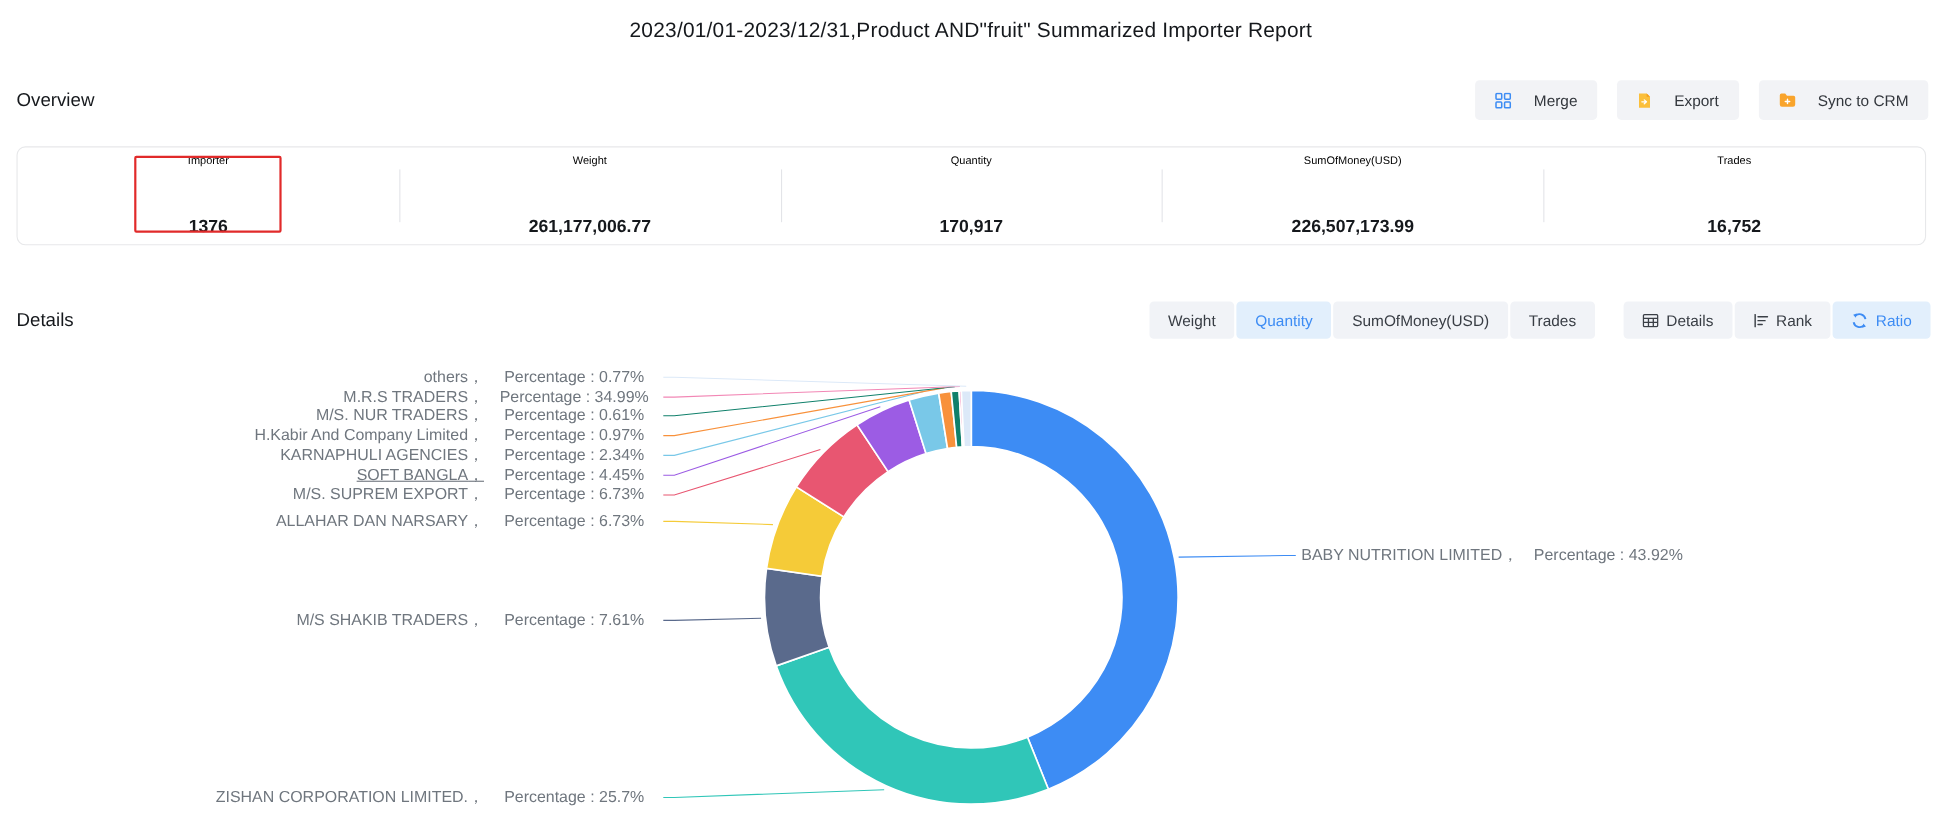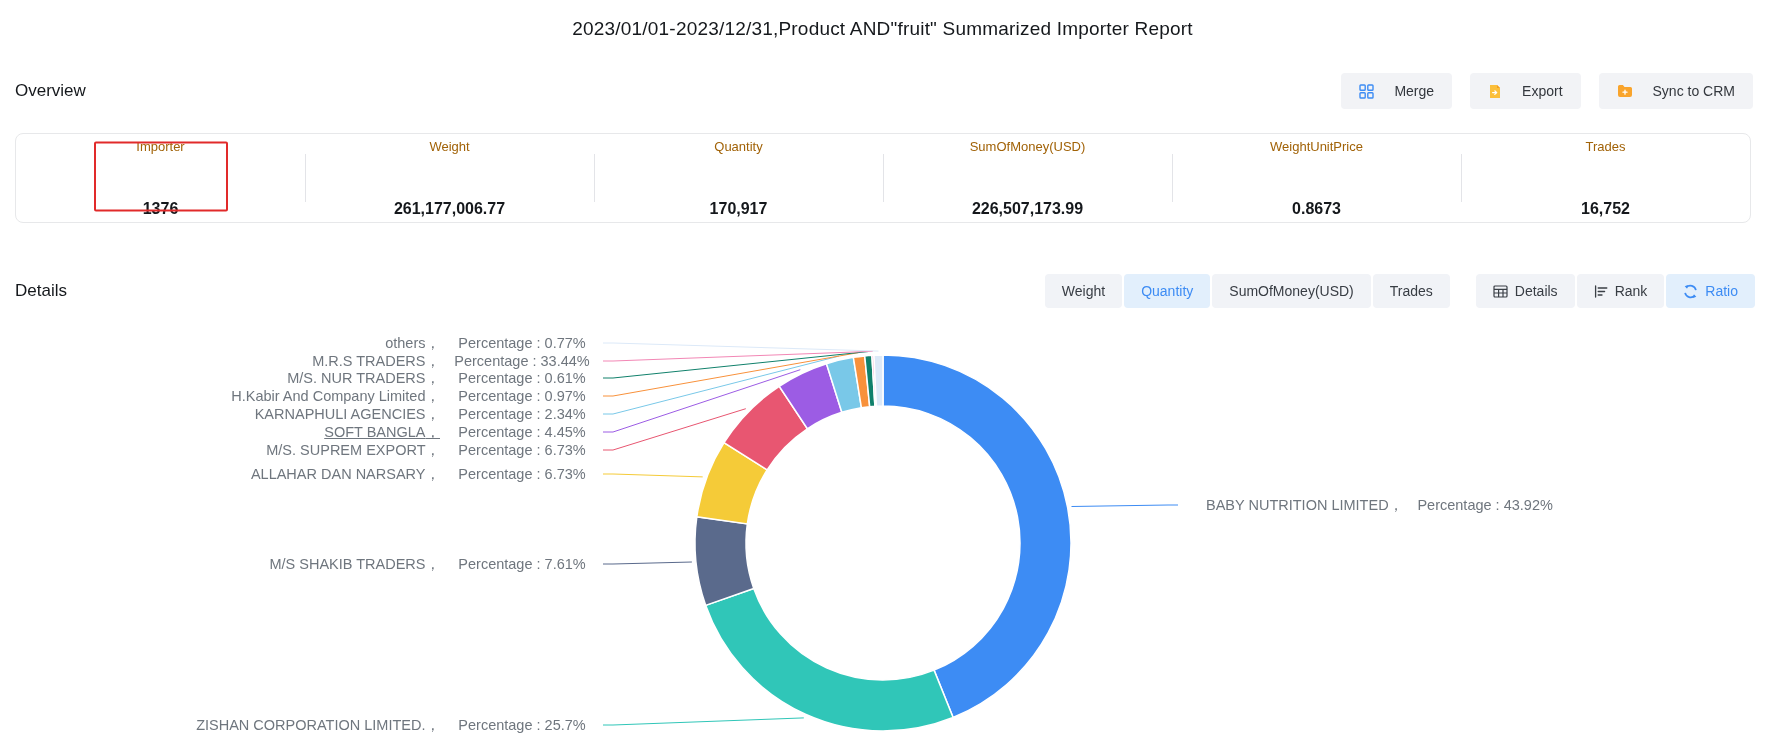--- a/index.html
+++ b/index.html
@@ -26,21 +26,21 @@
     position:absolute;top:133px;left:15px;right:14px;height:88px;
     background:#fff;border:1px solid #e7e8ea;border-radius:8px;
     display:flex;align-items:stretch;
   }
   .stat-cell{
     position:relative;flex:1 1 0;display:flex;flex-direction:column;align-items:center;justify-content:center;gap:6px;
   }
   .stat-cell:not(:first-child)::before{
     content:"";position:absolute;left:0;top:20px;bottom:20px;width:1px;background:#e3e4e8;
   }
-  .stat-label{font-size:13px;color:#a16207;}
+  .stat-label{font-size:10px;color:#000000;}
   .stat-value{font-size:16px;font-weight:700;color:#15181c;margin-top:40px;}
   .highlight-frame{
     position:absolute;left:50%;top:50%;transform:translate(-50%,-52%);
     width:130px;height:66px;border:2px solid #e12a2a;border-radius:2px;pointer-events:none;
   }
   
   .details-row{position:absolute;top:240px;left:15px;right:10px;height:34px;display:flex;align-items:center;justify-content:space-between;margin-top:34px;}
   .tab-groups{display:flex;gap:26px;}
   .seg-group{display:flex;gap:2px;}
   .seg{
@@ -49,21 +49,21 @@
   }
   .seg.active{background:#e2effc;color:#3d8cf4;}
   .seg .ic{display:flex;align-items:center;}
   
   .chart-area{position:absolute;top:280px;left:0;width:1765px;height:461px;}
   .chart-area svg.donut{position:absolute;left:0;top:0;}
   .pie-label{
     position:absolute;height:20px;line-height:20px;font-size:14.5px;color:#6f767e;white-space:nowrap;
   }
   .pie-label.left{right:1167px;text-align:right;}
-  .pie-label.right{left:1183px;text-align:left;margin-left:23px;}
+  .pie-label.right{left:1183px;text-align:left;}
   .pie-name{margin-right:6px;}
   .pie-pct{display:inline-block;width:152px;text-align:center;}
 </style>
 </head>
 <body>
 
 <div class="page">
 
   <div class="report-title">2023/01/01-2023/12/31,Product AND"fruit" Summarized Importer Report</div>
 
@@ -115,24 +115,20 @@
         <div class="stat-label">Weight</div>
         <div class="stat-value">261,177,006.77</div>
       </div>
       <div class="stat-cell">
         <div class="stat-label">Quantity</div>
         <div class="stat-value">170,917</div>
       </div>
       <div class="stat-cell">
         <div class="stat-label">SumOfMoney(USD)</div>
         <div class="stat-value">226,507,173.99</div>
-      </div>
-      <div class="stat-cell">
-        <div class="stat-label">WeightUnitPrice</div>
-        <div class="stat-value">0.8673</div>
       </div>
       <div class="stat-cell">
         <div class="stat-label">Trades</div>
         <div class="stat-value">16,752</div>
       </div>
     </div>
 
   <div class="details-row">
     <div class="section-heading">Details</div>
     <div class="tab-groups">
@@ -218,18 +214,18 @@
     <div id="chart-labels">
         <div class="pie-label right" style="top: 215px;"><span class="pie-name"><span>BABY NUTRITION LIMITED</span><span>，</span></span><span class="pie-pct"><span>Percentage : </span><span class="pie-val">43.92%</span></span></div>
         <div class="pie-label left" style="top: 435px;"><span class="pie-name"><span>ZISHAN CORPORATION LIMITED.</span><span>，</span></span><span class="pie-pct"><span>Percentage : </span><span class="pie-val">25.7%</span></span></div>
         <div class="pie-label left" style="top: 274px;"><span class="pie-name"><span>M/S SHAKIB TRADERS</span><span>，</span></span><span class="pie-pct"><span>Percentage : </span><span class="pie-val">7.61%</span></span></div>
         <div class="pie-label left" style="top: 184px;"><span class="pie-name"><span>ALLAHAR DAN NARSARY</span><span>，</span></span><span class="pie-pct"><span>Percentage : </span><span class="pie-val">6.73%</span></span></div>
         <div class="pie-label left" style="top: 160px;"><span class="pie-name"><span>M/S. SUPREM EXPORT</span><span>，</span></span><span class="pie-pct"><span>Percentage : </span><span class="pie-val">6.73%</span></span></div>
         <div class="pie-label left" style="top: 142px; text-decoration: underline;"><span class="pie-name"><span>SOFT BANGLA</span><span>，</span></span><span class="pie-pct"><span>Percentage : </span><span class="pie-val">4.45%</span></span></div>
         <div class="pie-label left" style="top: 124px;"><span class="pie-name"><span>KARNAPHULI AGENCIES</span><span>，</span></span><span class="pie-pct"><span>Percentage : </span><span class="pie-val">2.34%</span></span></div>
         <div class="pie-label left" style="top: 106px;"><span class="pie-name"><span>H.Kabir And Company Limited</span><span>，</span></span><span class="pie-pct"><span>Percentage : </span><span class="pie-val">0.97%</span></span></div>
         <div class="pie-label left" style="top: 88px;"><span class="pie-name"><span>M/S. NUR TRADERS</span><span>，</span></span><span class="pie-pct"><span>Percentage : </span><span class="pie-val">0.61%</span></span></div>
-        <div class="pie-label left" style="top: 71px;"><span class="pie-name"><span>M.R.S TRADERS</span><span>，</span></span><span class="pie-pct"><span>Percentage : </span><span class="pie-val">33.44%</span></span></div>
+        <div class="pie-label left" style="top: 71px;"><span class="pie-name"><span>M.R.S TRADERS</span><span>，</span></span><span class="pie-pct"><span>Percentage : </span><span class="pie-val">34.99%</span></span></div>
         <div class="pie-label left" style="top: 53px;"><span class="pie-name"><span>others</span><span>，</span></span><span class="pie-pct"><span>Percentage : </span><span class="pie-val">0.77%</span></span></div>
       </div>
   </div>
 
 </div>
 
 </body></html>

